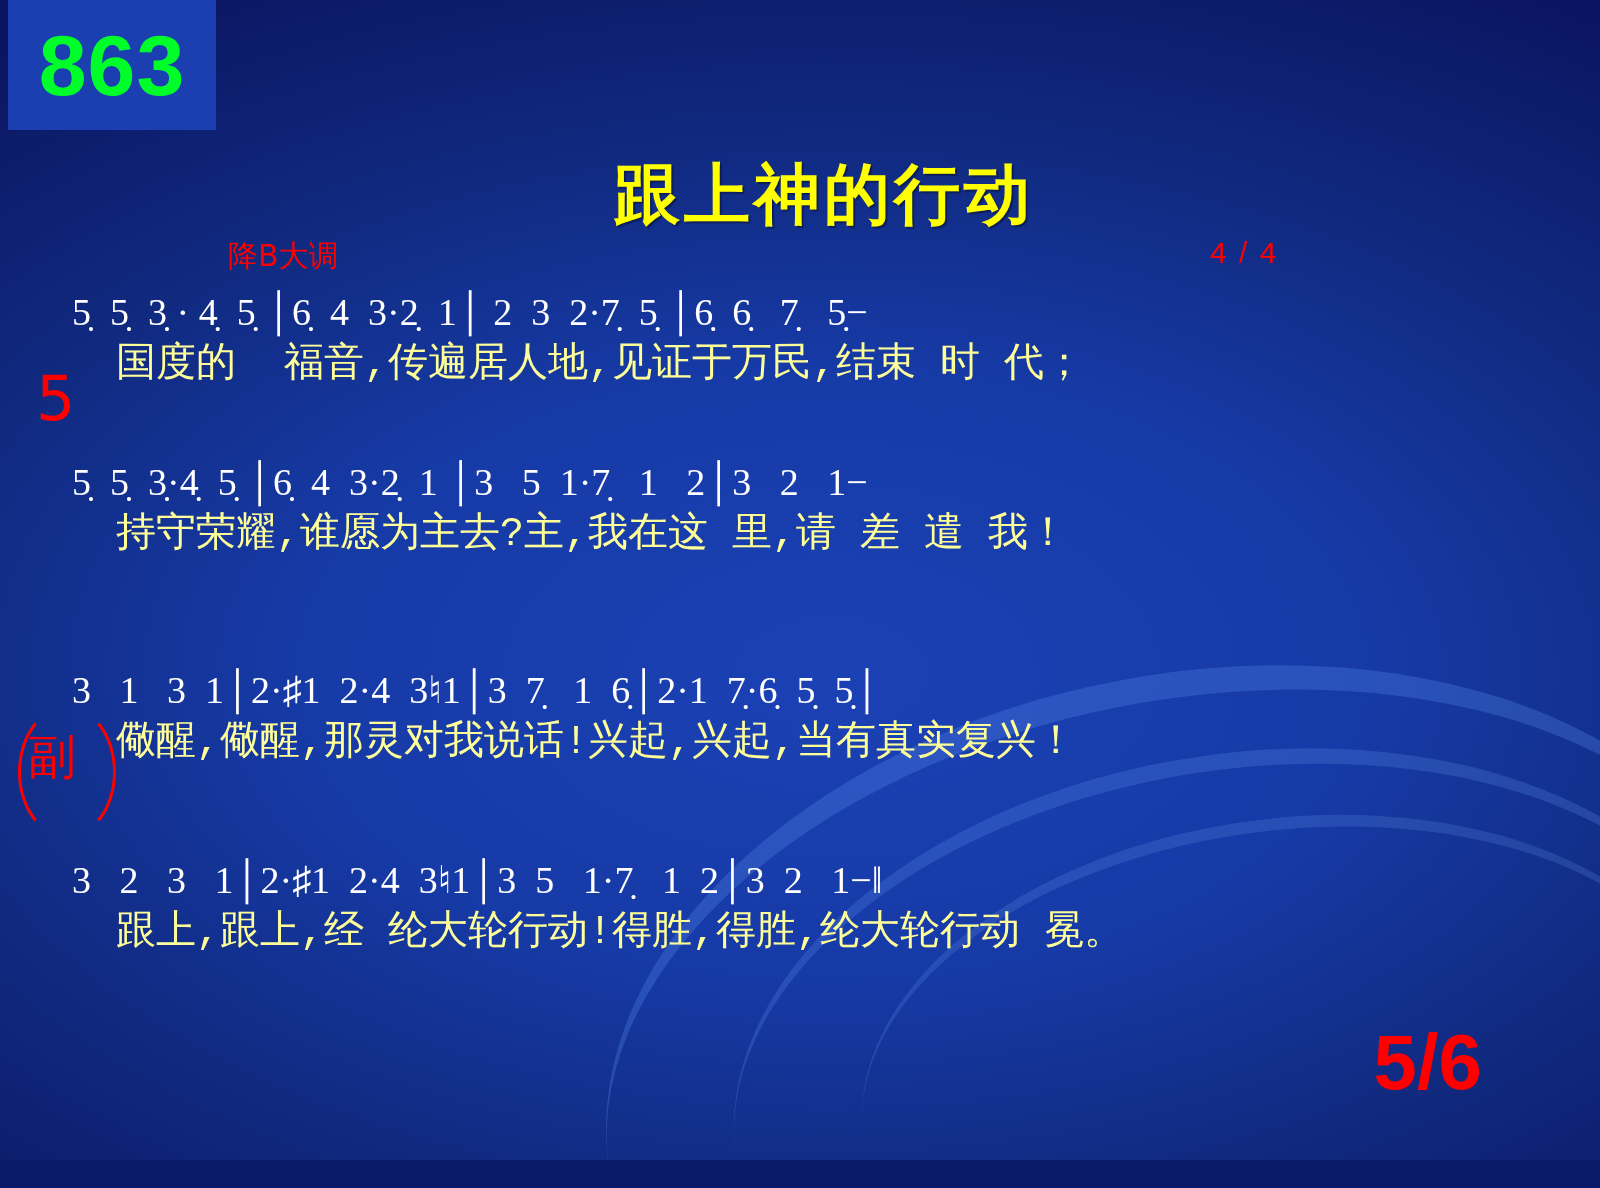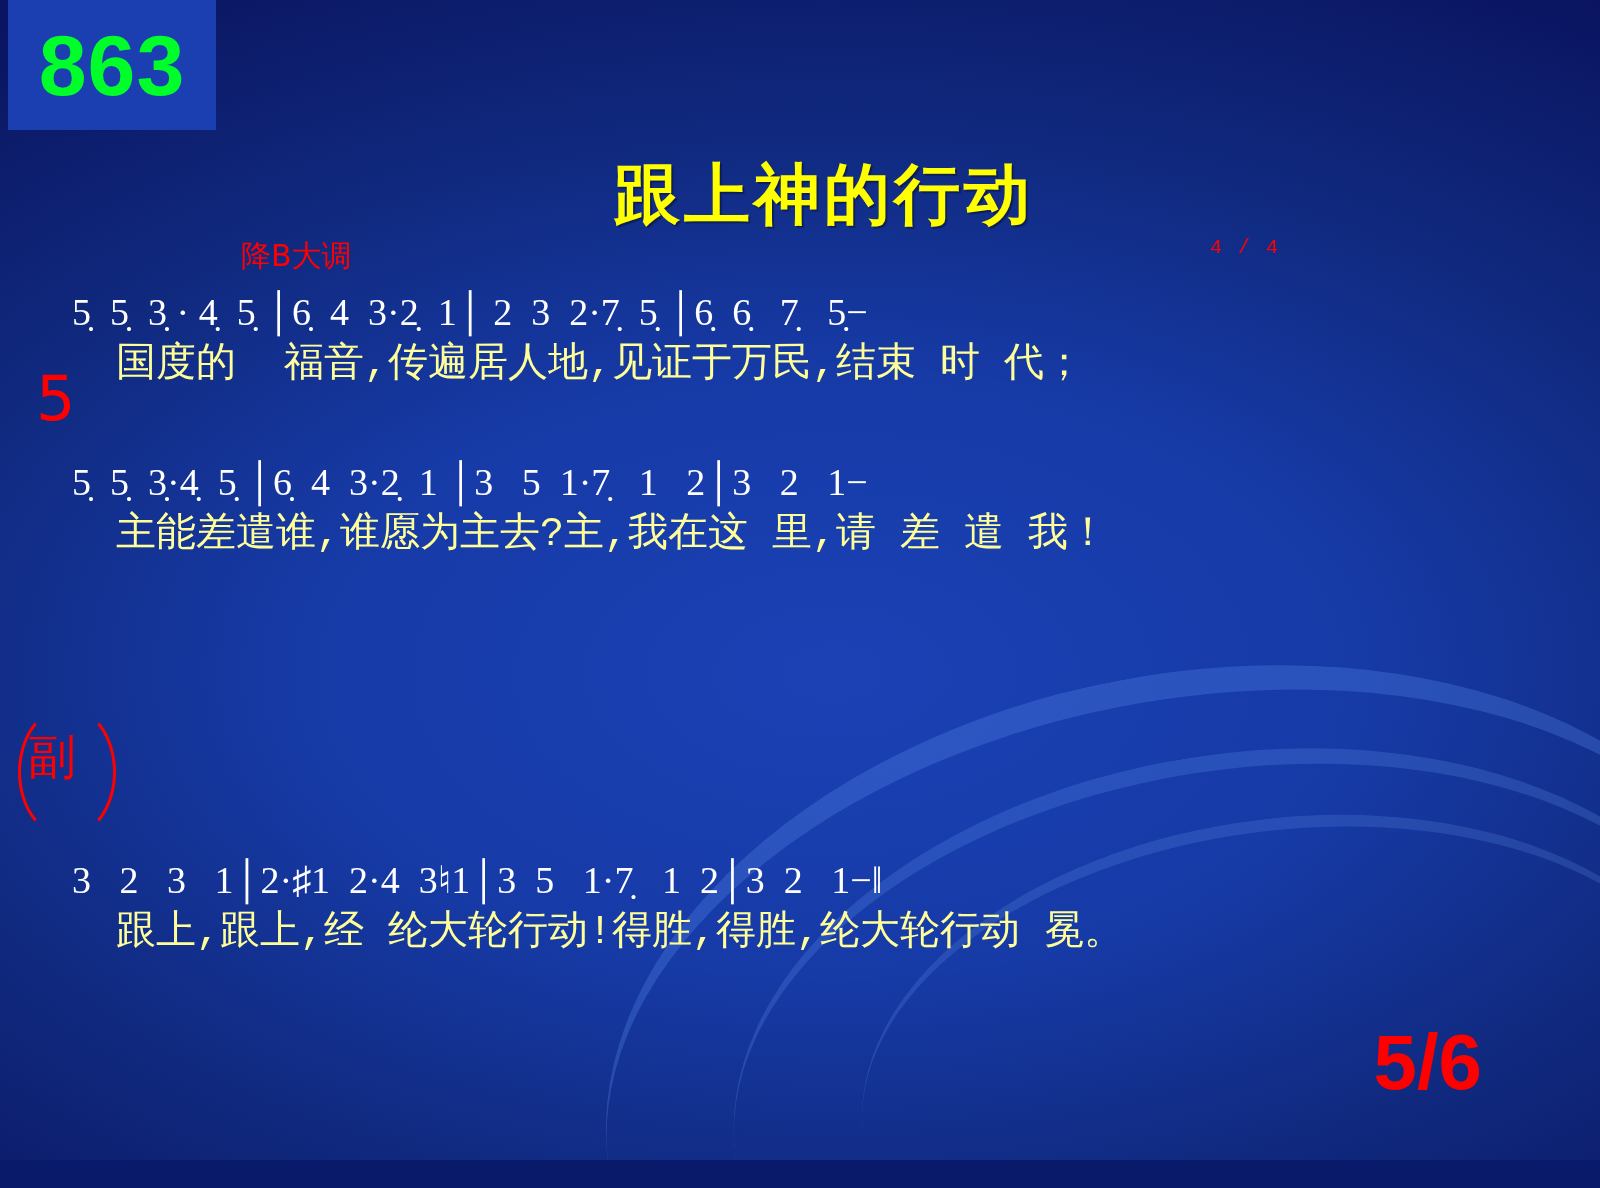--- a/index.html
+++ b/index.html
@@ -55,31 +55,31 @@
     font-size: 66px;
     font-weight: bold;
     font-family: "DejaVu Sans", sans-serif;
     letter-spacing: 4px;
     text-shadow: 2px 2px 1px rgba(0,0,0,0.35);
     padding-left: 48px;
   }
 
   .key-sig {
     position: absolute;
-    left: 241px; top: 236px;
+    left: 228px; top: 236px;
     color: #ff0000;
     font-size: 30px;
     font-family: "DejaVu Sans", sans-serif;
   }
   .time-sig {
     position: absolute;
     left: 1210px; top: 236px;
     color: #ff0000;
-    font-size: 20px;
-    font-family: Liberation Mono, monospace;
+    font-size: 30px;
+    font-family: Liberation Sans, sans-serif;
     letter-spacing: 2px;
   }
 
   .stanza-marker {
     position: absolute;
     color: #ff0000;
     font-size: 62px;
     font-family: "DejaVu Sans", sans-serif;
     line-height: 1;
   }
@@ -149,23 +149,27 @@
   <div class="chorus-paren"></div>
   <div class="stanza-marker chorus">副</div>
 
   <div class="system" style="top:290px">
     <div class="notes">5̣  5̣  3̣ · 4̣  5̣ │6̣  4  3·2̣  1│ 2  3  2·7̣  5̣ │6̣  6̣   7̣   5̣−</div>
     <div class="lyrics">国度的  福音,传遍居人地,见证于万民,结束 时 代；</div>
   </div>
 
   <div class="system" style="top:460px">
     <div class="notes">5̣  5̣  3̣·4̣  5̣ │6̣  4  3·2̣  1 │3   5  1·7̣   1   2│3   2   1−</div>
-    <div class="lyrics">主能差遣谁,谁愿为主去?主,我在这 里,请 差 遣 我！</div>
+    <div class="lyrics">持守荣耀,谁愿为主去?主,我在这 里,请 差 遣 我！</div>
   </div>
 
+  <div class="system" style="top:668px">
+    <div class="notes">3   1   3  1│2·♯1  2·4  3♮1│3  7̣   1  6̣│2·1  7̣·6̣  5̣  5̣│</div>
+    <div class="lyrics">儆醒,儆醒,那灵对我说话!兴起,兴起,当有真实复兴！</div>
+  </div>
 
   <div class="system" style="top:858px">
     <div class="notes">3   2   3   1│2·♯1  2·4  3♮1│3  5   1·7̣   1  2│3  2   1−‖</div>
     <div class="lyrics">跟上,跟上,经 纶大轮行动!得胜,得胜,纶大轮行动 冕。</div>
   </div>
 
   <div class="page-num">5/6</div>
 
 </div>
 

